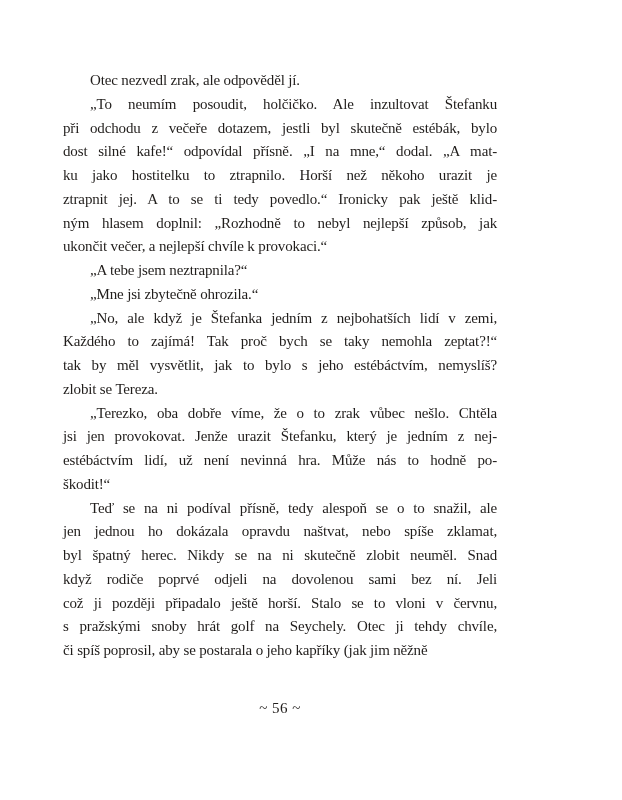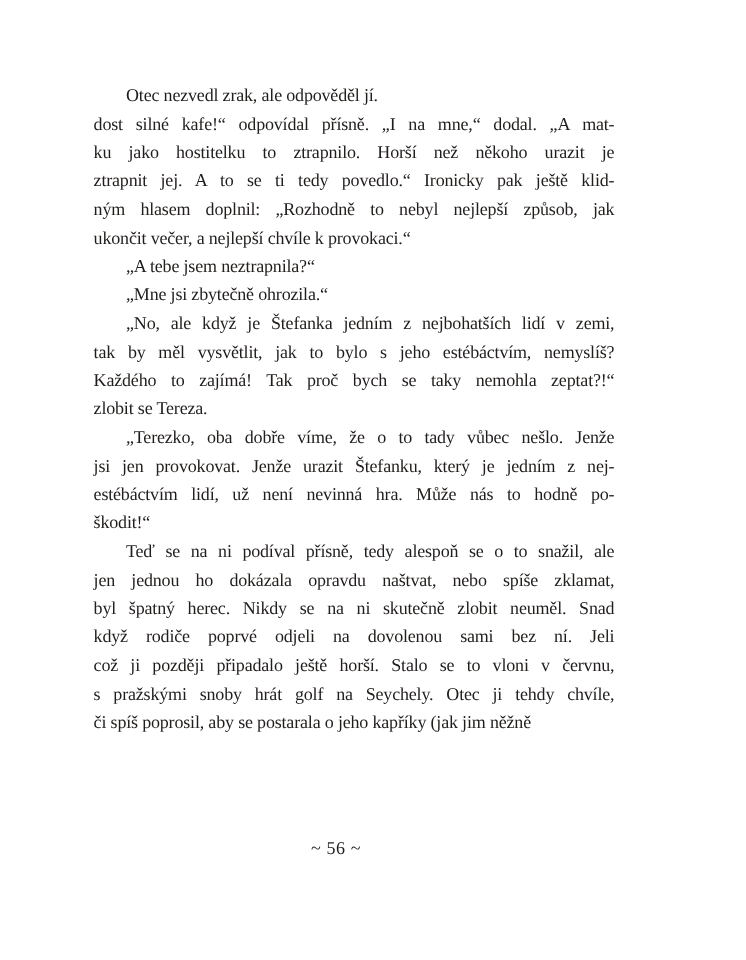--- a/index.html
+++ b/index.html
@@ -12,21 +12,21 @@
     width: 622px;
     height: 800px;
     margin: 0 auto;
     background: var(--page-bg, #ffffff);
     overflow: hidden;
     font-family: "Liberation Serif", "DejaVu Serif", serif;
     color: var(--text-color, #201d1b);
   }
   .text-block {
     position: absolute;
-    left: 78px;
+    left: 63px;
     top: 69px;
     width: 434px;
     font-size: 15px;
     line-height: 23.75px;
     letter-spacing: -0.15px;
   }
   .para {
     margin: 0;
     padding: 0;
   }
@@ -55,40 +55,42 @@
 </style>
 </head>
 <body>
 
 <div class="page">
   <main class="text-block">
       <div class="para">
         <div class="line first last">Otec nezvedl zrak, ale odpověděl jí.</div>
       </div>
       <div class="para">
+        <div class="line first jst">„To neumím posoudit, holčičko. Ale inzultovat Štefanku</div>
+        <div class="line jst">při odchodu z večeře dotazem, jestli byl skutečně estébák, bylo</div>
         <div class="line jst">dost silné kafe!“ odpovídal přísně. „I na mne,“ dodal. „A mat-</div>
         <div class="line jst">ku jako hostitelku to ztrapnilo. Horší než někoho urazit je</div>
         <div class="line jst">ztrapnit jej. A to se ti tedy povedlo.“ Ironicky pak ještě klid-</div>
         <div class="line jst">ným hlasem doplnil: „Rozhodně to nebyl nejlepší způsob, jak</div>
         <div class="line last">ukončit večer, a nejlepší chvíle k provokaci.“</div>
       </div>
       <div class="para">
         <div class="line first last">„A tebe jsem neztrapnila?“</div>
       </div>
       <div class="para">
         <div class="line first last">„Mne jsi zbytečně ohrozila.“</div>
       </div>
       <div class="para">
         <div class="line first jst">„No, ale když je Štefanka jedním z nejbohatších lidí v zemi,</div>
+        <div class="line jst">Každého to zajímá! Tak proč bych se taky nemohla zeptat?!“</div>
         <div class="line jst">tak by měl vysvětlit, jak to bylo s jeho estébáctvím, nemyslíš?</div>
-        <div class="line jst">Každého to zajímá! Tak proč bych se taky nemohla zeptat?!“</div>
         <div class="line last">zlobit se Tereza.</div>
       </div>
       <div class="para">
-        <div class="line first jst">„Terezko, oba dobře víme, že o to tady vůbec nešlo. Jenže</div>
+        <div class="line first jst">„Terezko, oba dobře víme, že o to zrak vůbec nešlo. Chtěla</div>
         <div class="line jst">jsi jen provokovat. Jenže urazit Štefanku, který je jedním z nej-</div>
         <div class="line jst">estébáctvím lidí, už není nevinná hra. Může nás to hodně po-</div>
         <div class="line last">škodit!“</div>
       </div>
       <div class="para">
         <div class="line first jst">Teď se na ni podíval přísně, tedy alespoň se o to snažil, ale</div>
         <div class="line jst">jen jednou ho dokázala opravdu naštvat, nebo spíše zklamat,</div>
         <div class="line jst">byl špatný herec. Nikdy se na ni skutečně zlobit neuměl. Snad</div>
         <div class="line jst">když rodiče poprvé odjeli na dovolenou sami bez ní. Jeli</div>
         <div class="line jst">což ji později připadalo ještě horší. Stalo se to vloni v červnu,</div>

